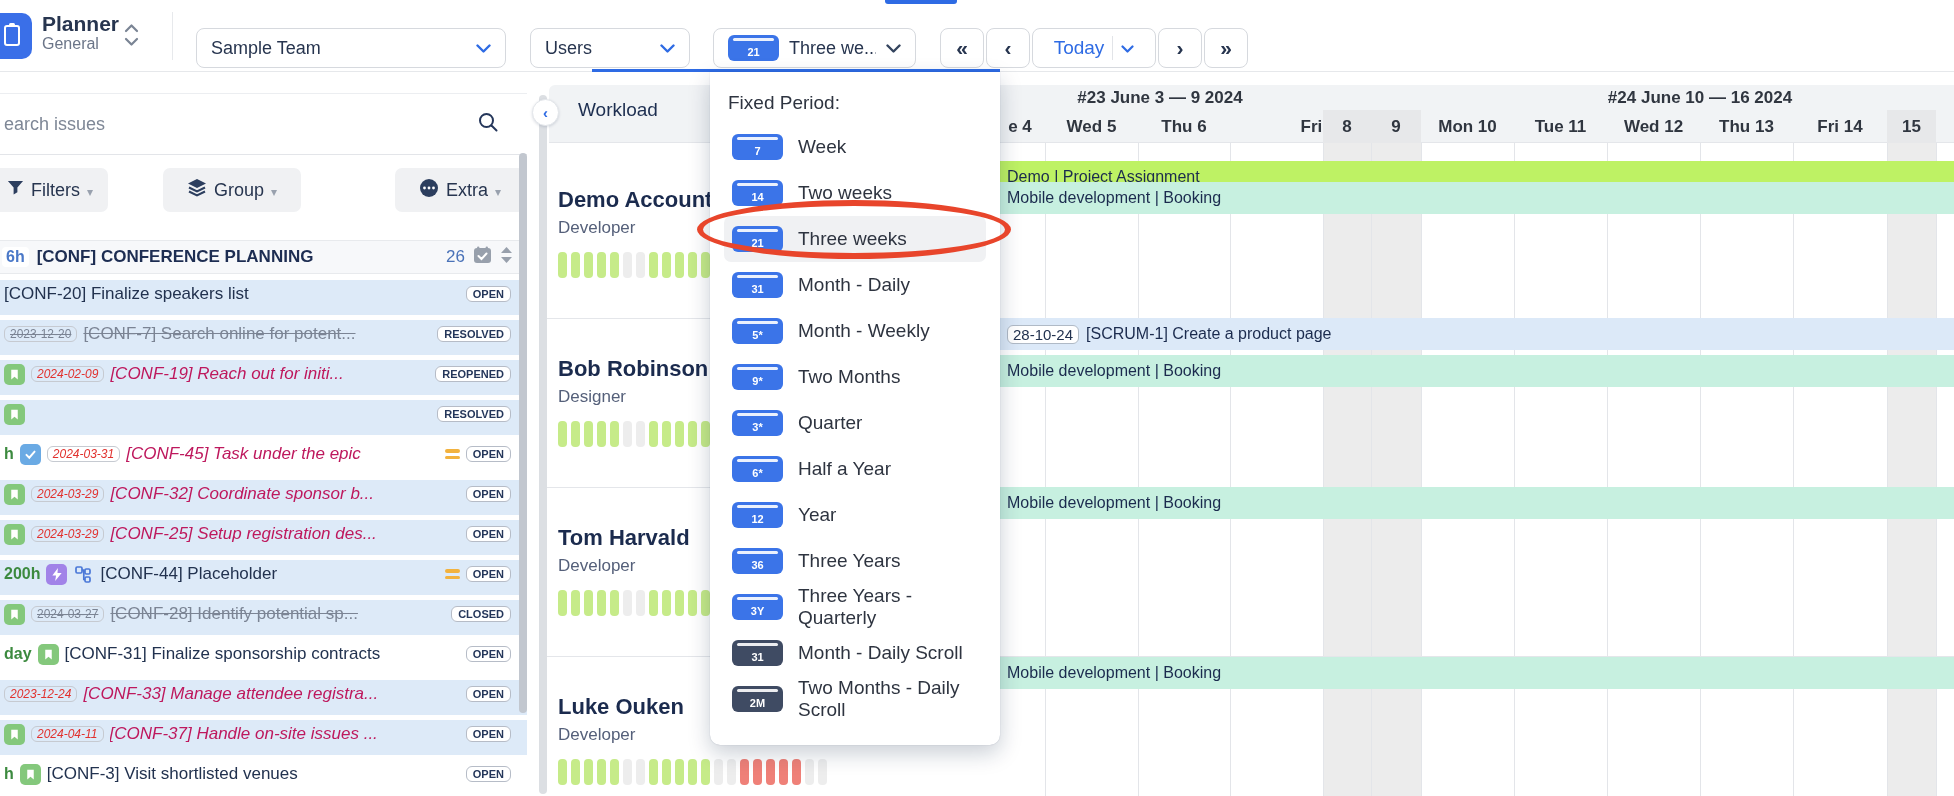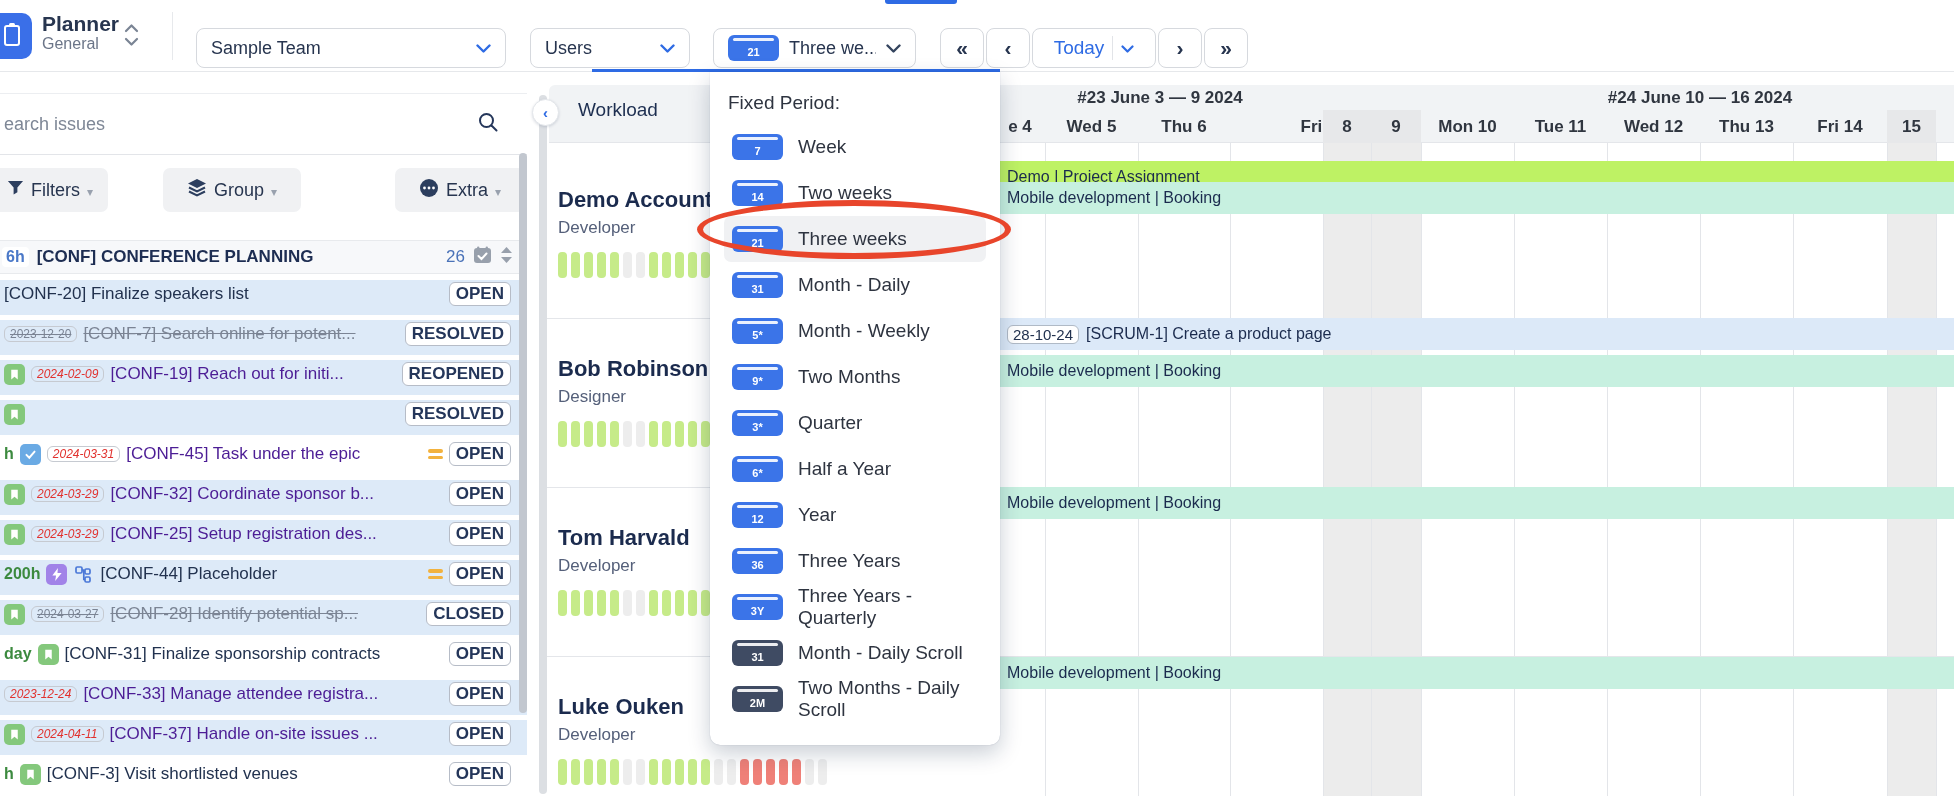--- a/index.html
+++ b/index.html
@@ -61,28 +61,28 @@
   .ticon{width:21px;height:21px;border-radius:5px;flex:0 0 auto;display:flex;align-items:center;justify-content:center;}
   .ti-bookmark{background:#84c87c;}
   .ti-check{background:#6aaae4;}
   .ti-bolt{background:#a183e8;}
   .ti-tree{background:transparent;}
   .prefix{color:#3c8a3f;font-weight:700;font-size:16px;white-space:nowrap;}
   .date-chip{border:1.3px solid #c6cad1;border-radius:6px;padding:0 5px;font-size:12px;white-space:nowrap;flex:0 0 auto;}
   .date-red{color:#e1312e;font-style:italic;}
   .date-struck{color:#7b8494;text-decoration:line-through;}
   .ttitle{white-space:nowrap;overflow:hidden;}
-  .t-red{color:#4c1d95;}
+  .t-red{color:#be185d;font-style:italic;}
   .t-struck{color:#7b8494;text-decoration:line-through;}
   .t-dark{color:#22324f;}
   .tspacer{flex:1;}
   .prio{flex:0 0 auto;width:15px;display:flex;flex-direction:column;gap:3px;}
   .prio i{display:block;height:3.5px;background:#f2b23e;border-radius:2px;}
   .status-badge{flex:0 0 auto;border:1.5px solid #b6bcc7;border-radius:6px;background:#fff;color:#24365a;
-                font-weight:700;font-size:17px;padding:1px 6px;white-space:nowrap;}
+                font-weight:700;font-size:11px;padding:1px 6px;white-space:nowrap;}
   .side-scroll{position:absolute;left:519px;top:153px;width:8px;height:560px;background:#c2c7cf;border-radius:4px;z-index:12;}
 
   
   .panel-scroll{position:absolute;left:539px;top:95px;width:8px;height:699px;background:#dcdfe3;border-radius:4px;z-index:6;}
   .collapse-btn{position:absolute;left:532px;top:99px;width:27px;height:27px;border-radius:50%;background:#fff;
                 border:1px solid #e3e6ea;box-shadow:0 1px 3px rgba(9,30,66,.15);display:flex;align-items:center;
                 justify-content:center;color:#2e6be4;font-size:15px;font-weight:700;z-index:30;cursor:pointer;}
   .headstrip{position:absolute;left:549px;top:85px;width:1405px;height:58px;background:#f1f3f5;
              border-bottom:1px solid #e4e6ea;border-radius:6px 0 0 0;z-index:2;}
   .workload-title{position:absolute;left:578px;top:99px;font-size:19px;font-weight:500;color:#1d2e50;z-index:3;}

